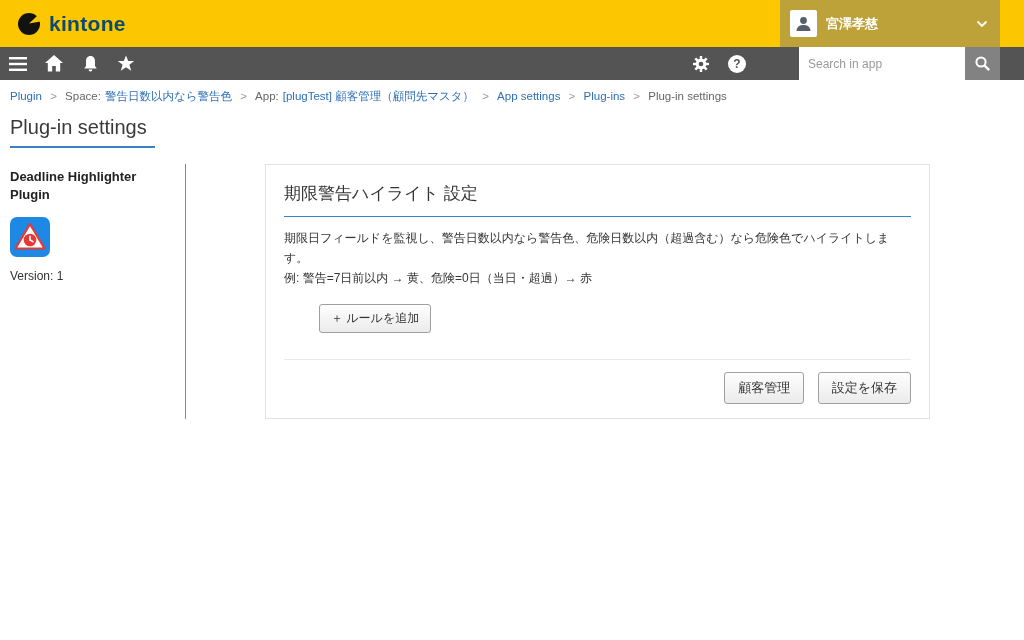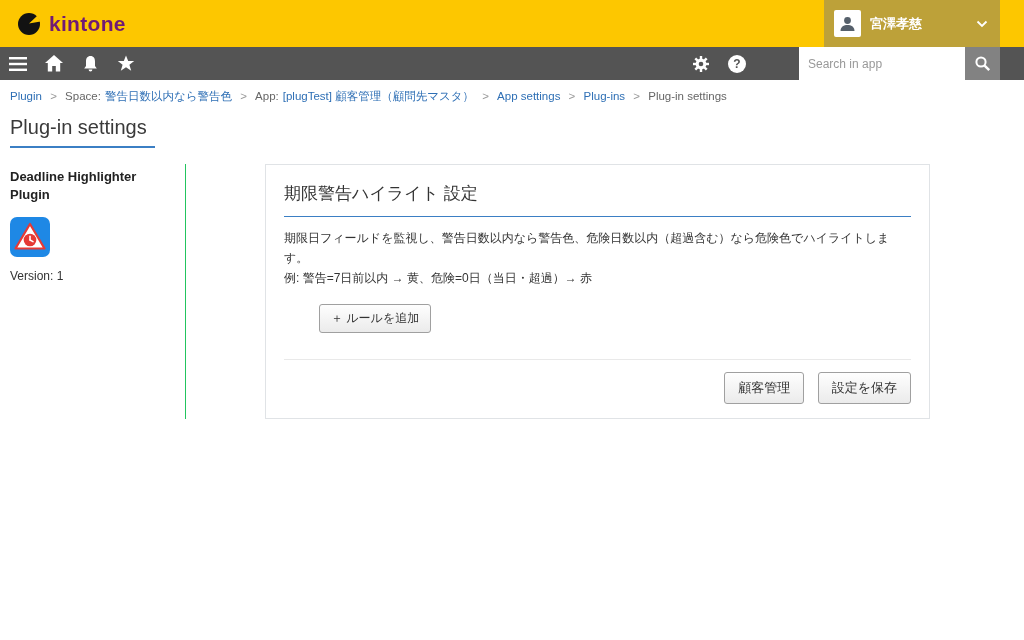--- a/index.html
+++ b/index.html
@@ -5,23 +5,23 @@
   * { box-sizing: border-box; margin: 0; padding: 0; }
   html,body { width:1024px; height:640px; }
   body {
     font-family: "Liberation Sans", "DejaVu Sans", sans-serif;
     background:#ffffff; color:#333; overflow:hidden;
   }
 
   
   .brand-bar { position:relative; height:47px; background:#FDC700; display:flex; align-items:center; }
   .logo { display:flex; align-items:center; gap:7px; padding-left:16px; cursor:pointer; }
-  .logo-text { font-size:21px; font-weight:bold; color:#701a75; letter-spacing:.3px; }
+  .logo-text { font-size:21px; font-weight:bold; color:#0c4a6e; letter-spacing:.3px; }
   .user-block {
-    position:absolute; top:0; right:24px; height:47px; width:176px;
+    position:absolute; top:0; right:24px; height:47px; width:220px;
     background:#BDA139; display:flex; align-items:center; padding:0 10px; cursor:pointer;
   }
   .avatar { width:27px; height:27px; background:#fff; border-radius:2px; display:flex; align-items:center; justify-content:center; }
   .user-name { color:#fff; font-size:13px; font-weight:bold; margin-left:9px; flex:1; }
   .chevron { display:flex; align-items:center; padding-right:2px; }
 
   
   .toolbar { height:33px; background:#545454; display:flex; align-items:stretch; }
   .tb-icon {
     width:36px; display:flex; align-items:center; justify-content:center; cursor:pointer;

